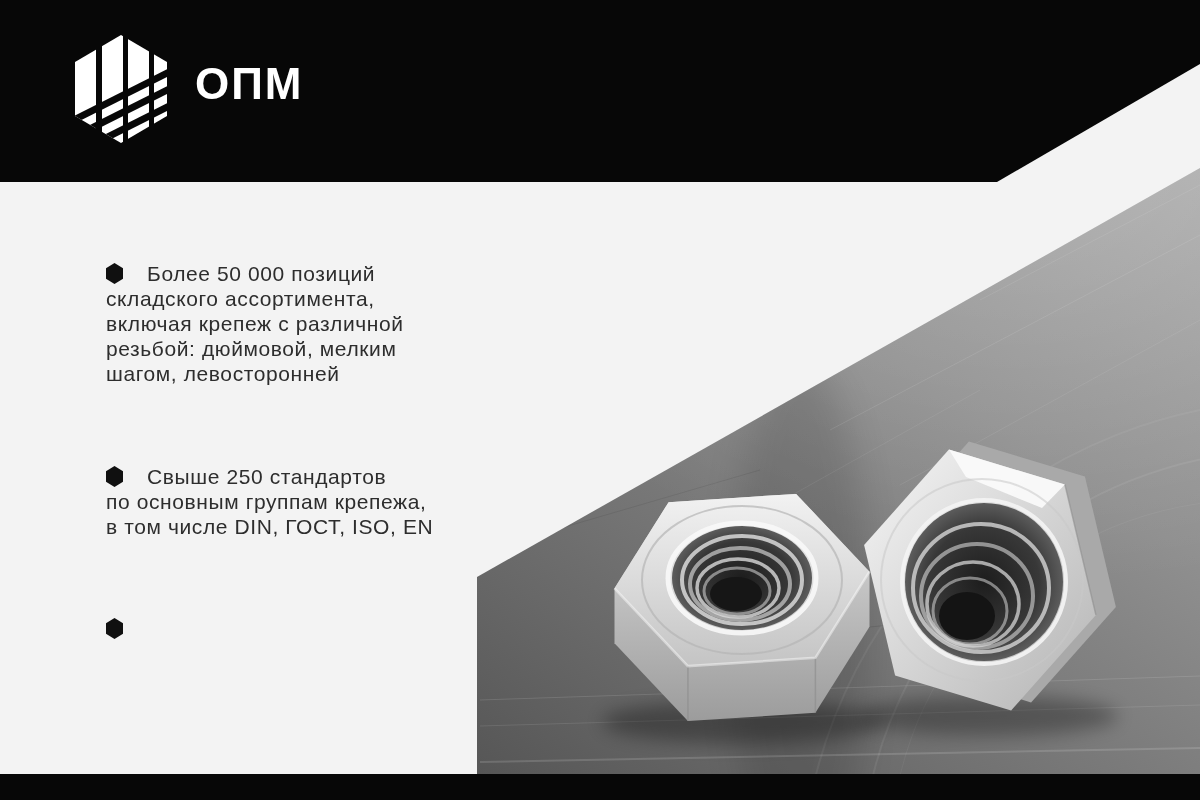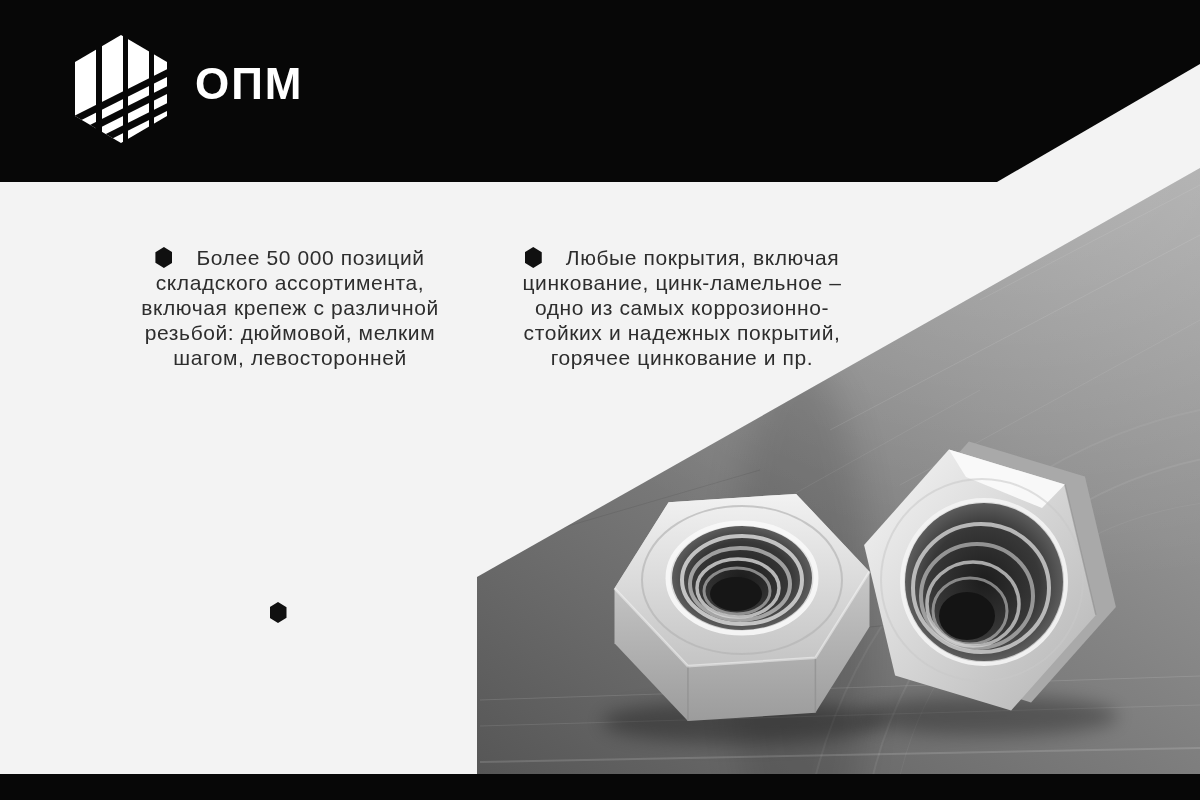--- a/index.html
+++ b/index.html
@@ -22,22 +22,22 @@
   .photo{
     position:absolute;left:0;top:0;width:1200px;height:800px;z-index:1;
     clip-path:polygon(1200px 168px,477px 577px,477px 800px,1200px 800px);
   }
   
   .footer{
     position:absolute;left:0;bottom:0;width:1200px;height:26px;background:#070707;z-index:4;
   }
   
   .bullet{
-    position:absolute;width:400px;margin:0;color:#2d2d2d;z-index:2;
-    font-size:21px;line-height:25px;letter-spacing:.6px;text-align:center;
+    position:absolute;width:400px;margin:16px;color:#2d2d2d;z-index:2;
+    font-size:21px;line-height:25px;letter-spacing:.6px;
   }
   .bullet .txt{white-space:pre-line;}
   .hexicon{
     display:inline-block;width:17px;height:21px;background:#101010;
     clip-path:polygon(50% 0,100% 25%,100% 75%,50% 100%,0 75%,0 25%);
     margin-right:24px;vertical-align:-3px;
   }
   #b1{left:90px;top:245px;}
   #b2{left:90px;top:448px;}
   #b3{left:90px;top:600px;}
@@ -170,26 +170,24 @@
     <div class="brand">ОПМ</div>
   </header>
 
   <p class="bullet" id="b1">
     <span class="hexicon"></span><span class="txt">Более 50 000 позиций
 складского ассортимента,
 включая крепеж с различной
 резьбой: дюймовой, мелким
 шагом, левосторонней</span>
   </p>
+  <p class="bullet" id="b2">
+    <span class="hexicon"></span><span class="txt">Свыше 250 стандартов
+по основным группам крепежа,
+в том числе DIN, ГОСТ, ISO, EN</span>
+  </p>
   <p class="bullet" id="b3">
     <span class="hexicon"></span>
   </p>
 
-  <p class="bullet" id="rb1">
-    <span class="hexicon"></span><span class="txt">Любые покрытия, включая
-цинкование, цинк-ламельное –
-одно из самых коррозионно-
-стойких и надежных покрытий,
-горячее цинкование и пр.</span>
-  </p>
 
   <footer class="footer"></footer>
 </div>
 
 </body></html>

